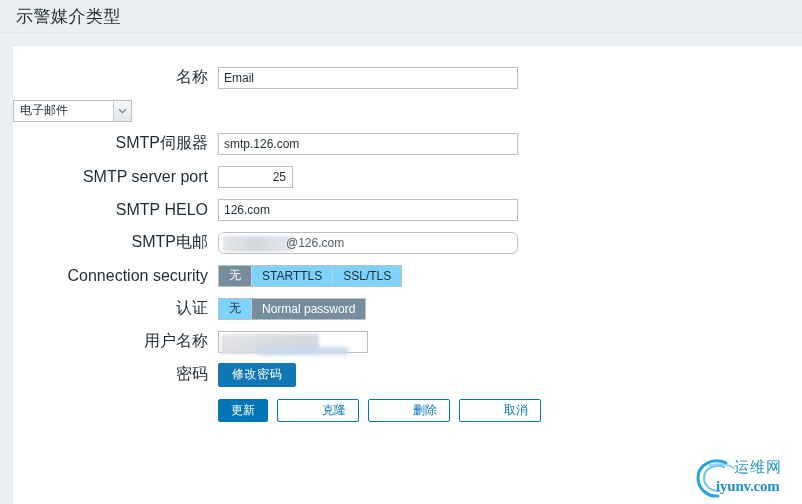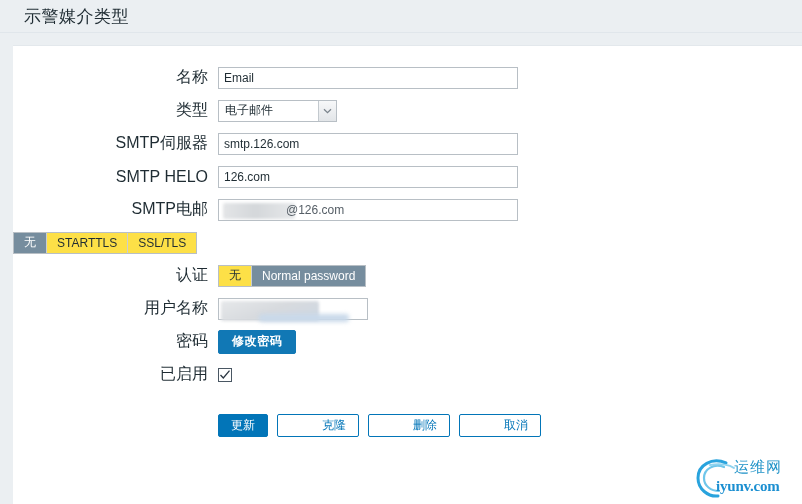--- a/index.html
+++ b/index.html
@@ -13,21 +13,21 @@
     font-family: "Liberation Sans", "DejaVu Sans", sans-serif;
     font-size: 12px;
     color: #1f2c33;
     overflow: hidden;
     position: relative;
   }
 
   
   .page-header {
     height: 33px;
-    padding: 6px 0 0 24px;
+    padding: 6px 0 0 16px;
     box-sizing: border-box;
     border-bottom: 1px solid #e0e6eb;
     background: #ebeff2;
   }
   .page-title {
     font-size: 17px;
     font-weight: normal;
     color: #1f2c33;
     line-height: 22px;
     letter-spacing: 0.5px;
@@ -167,21 +167,21 @@
     height: 22px;
     background: #fff;
   }
   .seg-item {
     display: flex;
     align-items: center;
     justify-content: center;
     padding: 0 10px;
     font-size: 12px;
     color: #1f2c33;
-    background: #fde047;
+    background: #7dd3fc;
     border-right: 1px solid #c9ced3;
     white-space: nowrap;
     cursor: default;
   }
   .seg-item:last-child { border-right: none; }
   .seg-item.selected {
     background: #768d9e;
     color: #ffffff;
   }
 
@@ -209,21 +209,21 @@
     border: 1px solid #0275b8;
     color: #0275b8;
     padding-left: 44px;
   }
   .btn-changepass {
     background: #1178b5;
     border: 1px solid #1178b5;
     color: #ffffff;
     height: 24px;
     padding: 0 13px;
-    font-weight: bold;
+    font-weight: normal;
     letter-spacing: 0.6px;
   }
 
   
   .checkbox {
     width: 14px;
     height: 14px;
     border: 1px solid #4a5763;
     background: #fff;
     box-sizing: border-box;
@@ -233,21 +233,21 @@
   .checkbox svg {
     position: absolute;
     left: 0;
     top: 0;
   }
 
   
   .footer-row {
     display: flex;
     align-items: center;
-    margin-top: 20px;
+    margin-top: 5px;
   }
   .footer-buttons {
     display: flex;
     gap: 9px;
   }
 
   
   .watermark {
     position: absolute;
     right: 4px;
@@ -291,59 +291,65 @@
   <div class="form">
 
     <div class="row">
       <div class="row-label">名称</div>
       <div class="row-field">
         <input class="txt" type="text" value="Email" style="">
       </div>
     </div>
 
     <div class="row">
-      <div class="row-label">类型</div>
       <div class="row-field">
         <div class="select-wrap">
           <span class="select-value">电子邮件</span>
           <span class="select-arrow">
             <svg width="9" height="6" viewBox="0 0 9 6">
               <path d="M1 1.2 L4.5 4.6 L8 1.2" fill="none" stroke="#7b848c" stroke-width="1.3"></path>
             </svg>
           </span>
         </div>
       </div>
     </div>
 
     <div class="row">
       <div class="row-label">SMTP伺服器</div>
       <div class="row-field">
         <input class="txt" type="text" value="smtp.126.com" style="">
       </div>
     </div>
 
+    <div class="row">
+      <div class="row-label">SMTP server port</div>
+      <div class="row-field">
+        <input class="txt narrow" type="text" value="25" style="">
+      </div>
+    </div>
 
     <div class="row">
       <div class="row-label">SMTP HELO</div>
       <div class="row-field">
         <input class="txt" type="text" value="126.com" style="">
       </div>
     </div>
 
     <div class="row">
       <div class="row-label">SMTP电邮</div>
       <div class="row-field">
-        <div class="txt" style="position:relative;overflow:hidden;display:flex;align-items:center;">
+        <div class="txt" style="position:relative;overflow:hidden;display:flex;align-items:center;border-radius:6px;">
           <span class="redact redact-smtp"></span>
           <span class="smtp-mail-text">@126.com</span>
         </div>
       </div>
     </div>
 
     <div class="row">
+      <div class="row-label">Connection security</div>
       <div class="row-field">
         <div class="seg">
           <span class="seg-item selected">无</span>
           <span class="seg-item">STARTTLS</span>
           <span class="seg-item">SSL/TLS</span>
         </div>
       </div>
     </div>
 
     <div class="row">
@@ -366,30 +372,20 @@
       </div>
     </div>
 
     <div class="row">
       <div class="row-label">密码</div>
       <div class="row-field">
         <span class="btn btn-changepass">修改密码</span>
       </div>
     </div>
 
-    <div class="row">
-      <div class="row-label">已启用</div>
-      <div class="row-field">
-        <span class="checkbox">
-          <svg width="12" height="12" viewBox="0 0 12 12">
-            <path d="M1.5 6 L4.3 9 L10.5 1.6" fill="none" stroke="#2b3641" stroke-width="1.3"></path>
-          </svg>
-        </span>
-      </div>
-    </div>
 
     <div class="row footer-row">
       <div class="row-label"></div>
       <div class="row-field footer-buttons">
         <span class="btn btn-primary">更新</span>
         <span class="btn btn-secondary">克隆</span>
         <span class="btn btn-secondary">删除</span>
         <span class="btn btn-secondary">取消</span>
       </div>
     </div>

